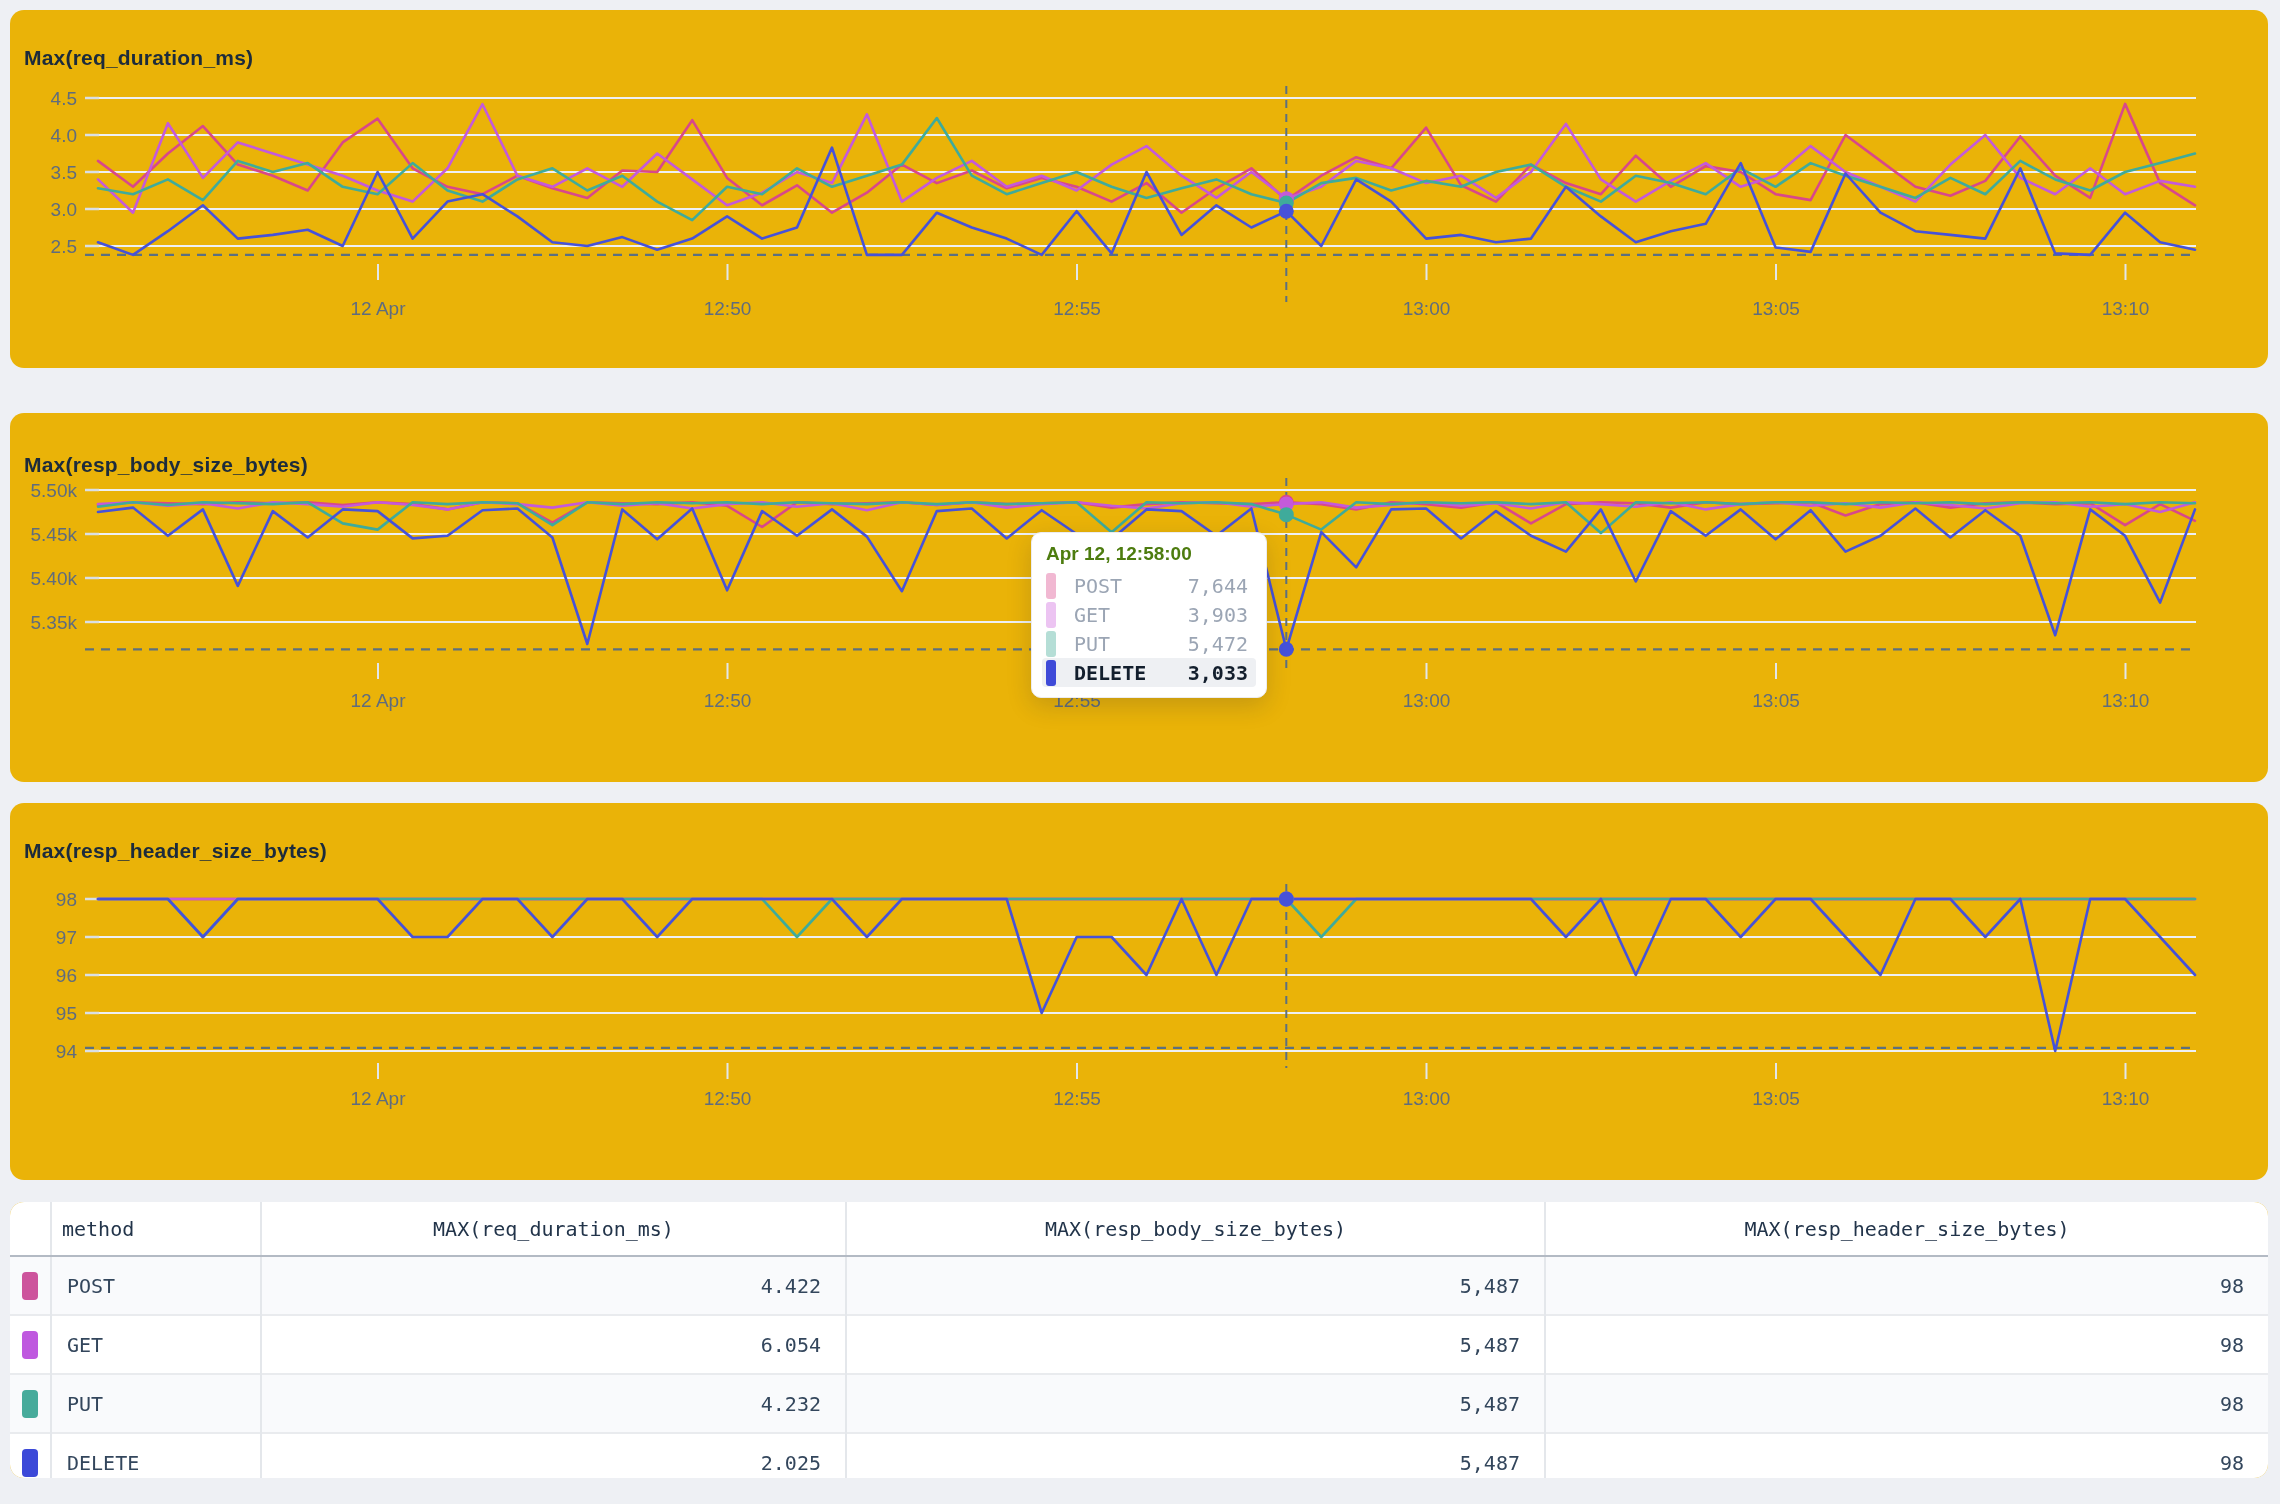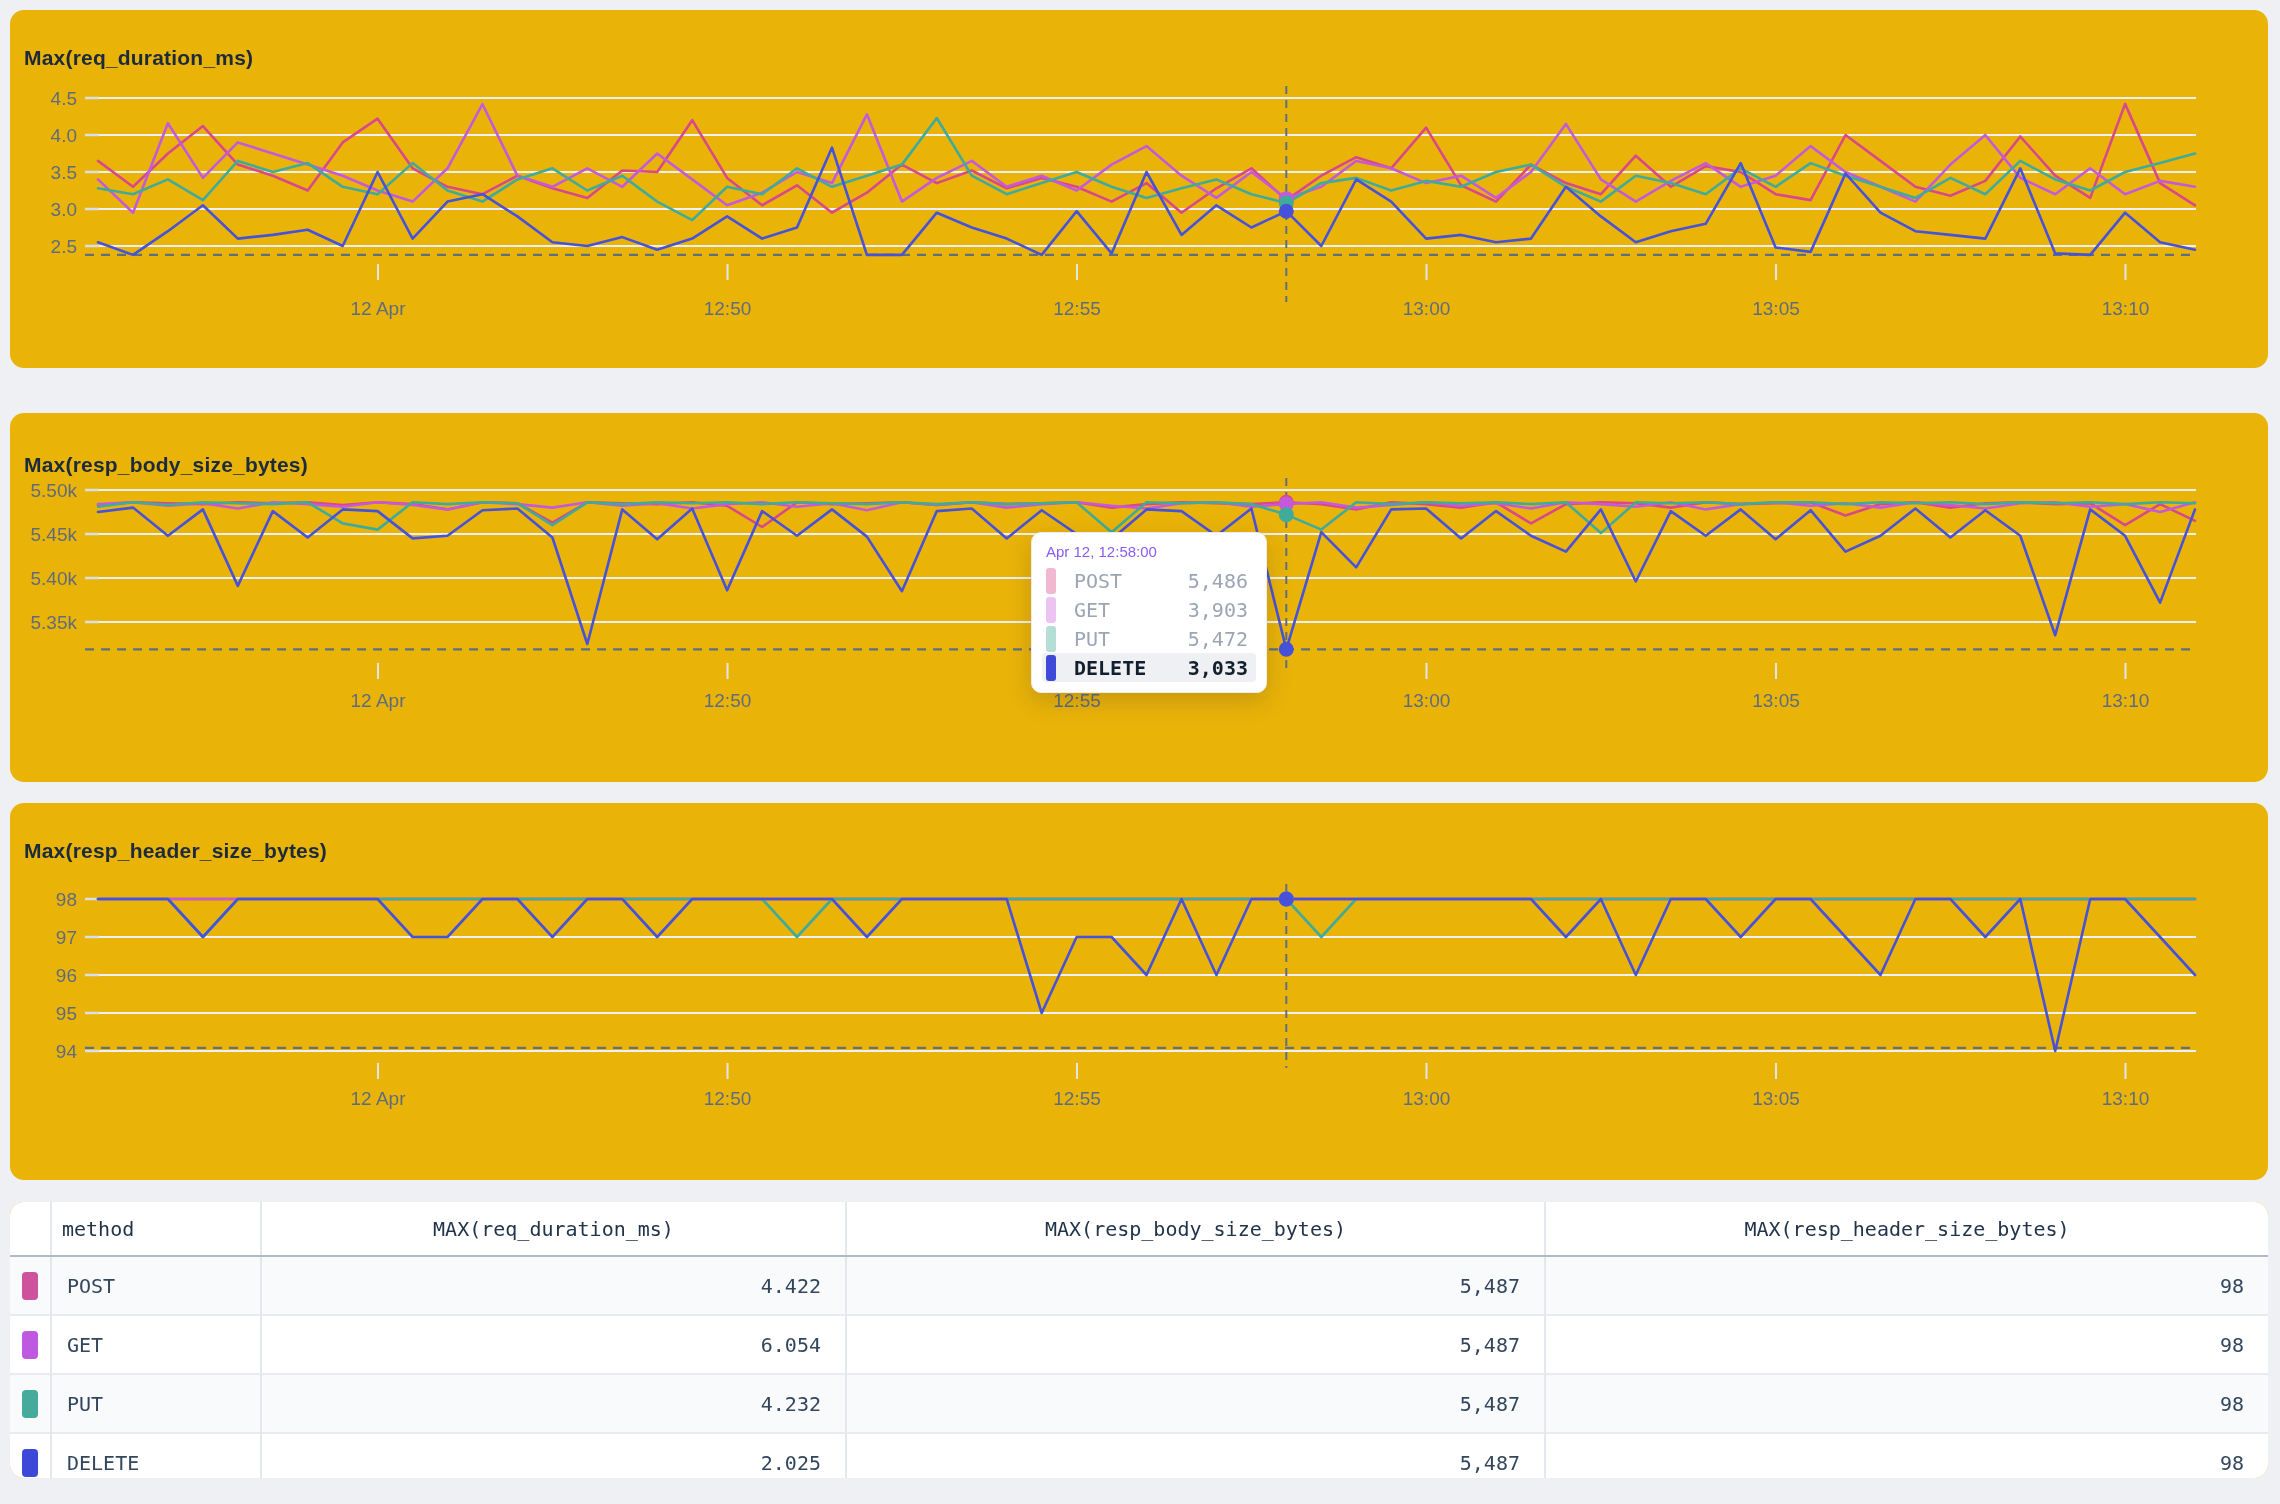--- a/index.html
+++ b/index.html
@@ -26,21 +26,21 @@
   .series{fill:none;stroke-width:2.6;stroke-linejoin:round;stroke-linecap:round;}
 
   
   .tooltip{
     position:absolute;left:1031px;top:532px;width:236px;box-sizing:border-box;
     background:#ffffff;border:1px solid #ececf0;border-radius:10px;
     box-shadow:0 8px 24px rgba(25,35,55,0.18);
     padding:8px 10px 10px 10px;z-index:20;
   }
   .tooltip-title{
-    font-size:15px;font-weight:400;color:#8b5cf6;margin:2px 0 6px 4px;
+    font-size:19px;font-weight:700;color:#4d7c0f;margin:2px 0 6px 4px;
   }
   .tooltip-row{
     display:flex;align-items:center;height:29px;padding:0 8px 0 4px;border-radius:4px;
     font-family:"DejaVu Sans Mono", monospace;font-size:20px;color:#9ba5b4;
   }
   .tooltip-row .swatch{width:10px;height:26px;border-radius:3px;margin-right:18px;flex:none;}
   .tooltip-row .t-val{margin-left:auto;}
   .tooltip-row.highlight{background:#eef0f3;color:#131f2d;font-weight:bold;}
 
   
@@ -192,21 +192,21 @@
       <circle cx="1276.3000000000002" cy="96" r="7.5" fill="#3fab9b"></circle>
       <circle cx="1276.3000000000002" cy="96" r="7.5" fill="#4652d9"></circle>
     </svg>
 </div>
 
 <div class="tooltip">
   <div class="tooltip-title">Apr 12, 12:58:00</div>
   <div class="tooltip-row">
     <span class="swatch" style="background: rgb(241, 184, 210);"></span>
     <span>POST</span>
-    <span class="t-val">5,486</span>
+    <span class="t-val">7,644</span>
   </div>
   <div class="tooltip-row">
     <span class="swatch" style="background: rgb(236, 196, 242);"></span>
     <span>GET</span>
     <span class="t-val">3,903</span>
   </div>
   <div class="tooltip-row">
     <span class="swatch" style="background: rgb(181, 222, 214);"></span>
     <span>PUT</span>
     <span class="t-val">5,472</span>

